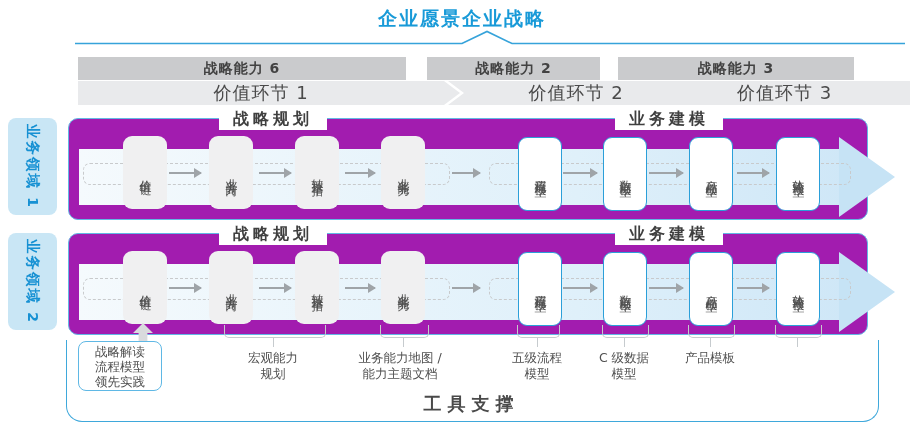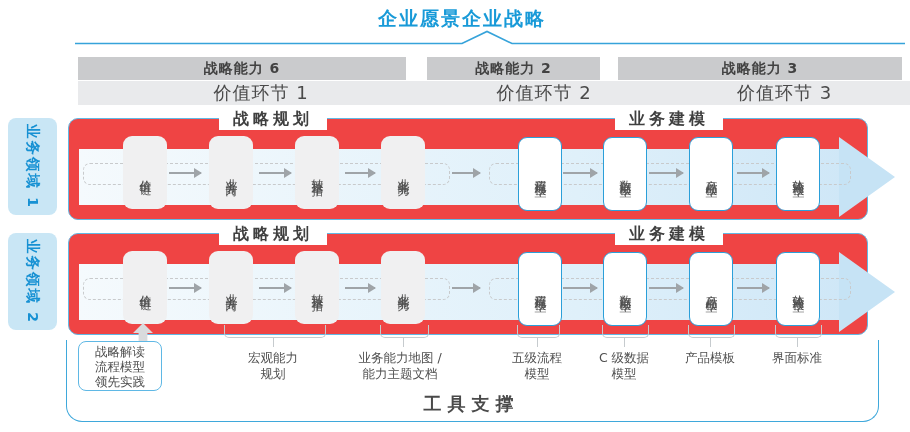--- a/index.html
+++ b/index.html
@@ -19,21 +19,21 @@
         font-size:18px;color:#4A4A4A;letter-spacing:1px;}
   .vseg.s1{clip-path:polygon(0 0,calc(100% - 16px) 0,100% 50%,calc(100% - 16px) 100%,0 100%);padding-right:16px;}
   .vseg.s2{clip-path:polygon(0 0,calc(100% - 16px) 0,100% 50%,calc(100% - 16px) 100%,0 100%,16px 50%);padding-left:16px;padding-right:16px;}
   .vseg.s3{clip-path:polygon(0 0,calc(100% - 26px) 0,100% 50%,calc(100% - 26px) 100%,0 100%,16px 50%);padding-left:16px;padding-right:26px;}
 
   
   .domain{left:8px;width:49px;background:#C9E6F5;border-radius:8px;display:flex;align-items:center;justify-content:center;}
   .domain span{transform:rotate(90deg);white-space:nowrap;font-size:14.5px;font-weight:bold;color:#1791D3;letter-spacing:2px;}
 
   
-  .lane{left:68px;width:798px;height:100px;border:1px solid #62B8E4;border-radius:10px;background:#ef4444;}
+  .lane{left:68px;width:798px;height:100px;border:1px solid #62B8E4;border-radius:10px;background:#a21caf;}
   .lane-title{position:absolute;top:-11px;height:22px;line-height:22px;background:#fff;padding:0 14px;
               font-size:16px;font-weight:bold;color:#3F3F3F;letter-spacing:4px;white-space:nowrap;transform:translateX(-50%);}
   .band{position:absolute;left:10px;top:30px;width:767px;height:56px;
         background:linear-gradient(90deg,#F5FAFD 0%,#DFF0FA 65%,#CFE7F7 100%);}
   .bandhead{position:absolute;left:770px;top:18px;width:56px;height:80px;background:#C6E3F5;
             clip-path:polygon(0 0,100% 50%,0 100%);}
   .dashed{position:absolute;top:44px;height:20px;border:1px dashed #C8CACC;border-radius:7px;}
   .gbox{position:absolute;top:17px;width:44px;height:73px;background:#F0F0F1;border-radius:9px;
         display:flex;align-items:center;justify-content:center;}
   .bbox{position:absolute;top:18px;width:42px;height:72px;background:#fff;border:1.3px solid #2B9FD9;border-radius:9px;
@@ -70,24 +70,24 @@
     <span class="title-word">企业愿景</span>
     <span class="title-word">企业战略</span>
   </div>
 
   <svg class="abs" style="left:75px;top:30px;" width="830" height="16" viewBox="0 0 830 16">
     <polyline points="0,13.5 387,13.5 412,1.5 437,13.5 830,13.5" fill="none" stroke="#36A3DA" stroke-width="1.6"></polyline>
   </svg>
 
   <div class="abs cap-bar" style="left:78px;width:328px;">战略能力 6</div>
   <div class="abs cap-bar" style="left:427px;width:173px;">战略能力 2</div>
-  <div class="abs cap-bar" style="left:618px;width:284px;">战略能力 3</div>
+  <div class="abs cap-bar" style="left:618px;width:236px;">战略能力 3</div>
 
   <div class="abs vseg s1" style="left:78px;width:366px;">价值环节 1</div>
-  <div class="abs vseg s2" style="left:416px;width:224px;text-align:right;">价值环节 2</div>
+  <div class="abs vseg s2" style="left:448px;width:224px;text-align:right;">价值环节 2</div>
   <div class="abs vseg s3" style="left:632px;width:273px;">价值环节 3</div>
 
   <div class="abs domain" style="top:118px;height:97px;">
     <span>业务领域 1</span>
   </div>
   <div class="abs domain" style="top:233px;height:97px;">
     <span>业务领域 2</span>
   </div>
 
   <div class="abs lane" style="top:118px;">
@@ -205,17 +205,14 @@
     <div>五级流程</div>
     <div>模型</div>
   </div>
   <div class="abs note" style="left:544px;">
     <div>C 级数据</div>
     <div>模型</div>
   </div>
   <div class="abs note" style="left:630px;">
     <div>产品模板</div>
   </div>
-  <div class="abs note" style="left:717px;">
-    <div>界面标准</div>
-  </div>
 
 </div>
 
 </body></html>

